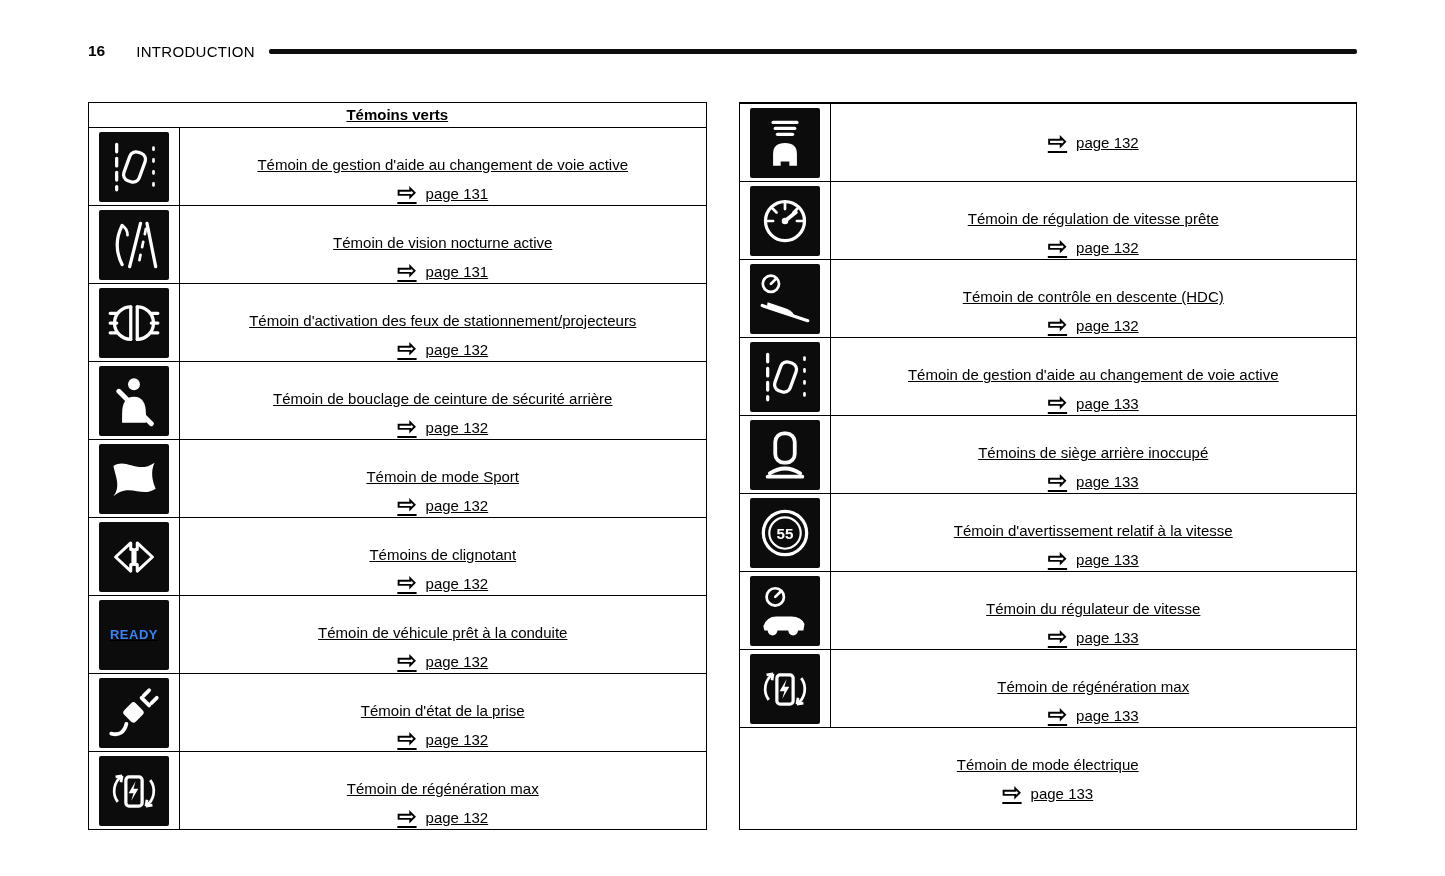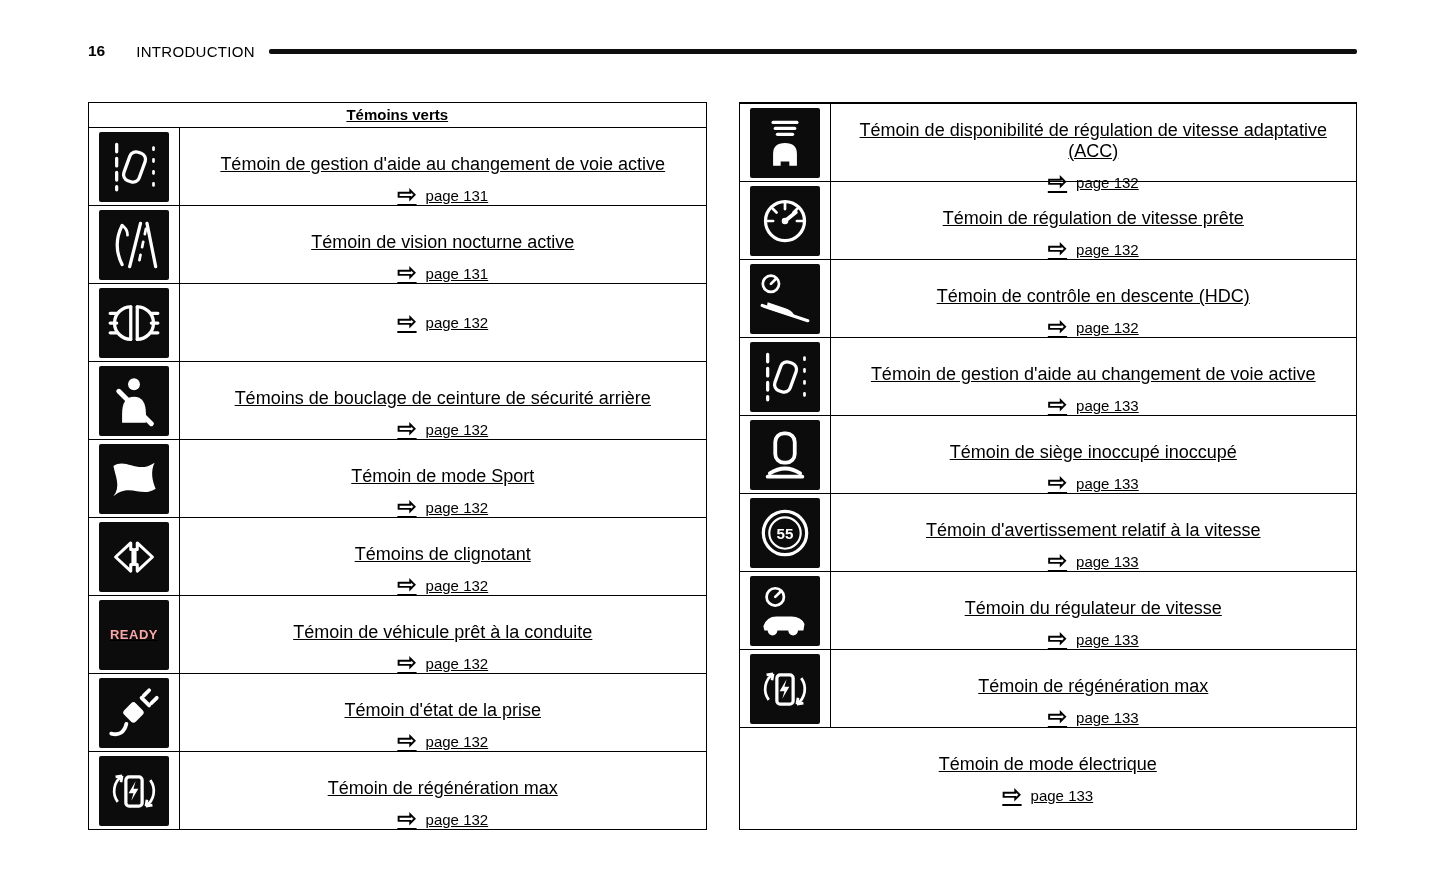--- a/index.html
+++ b/index.html
@@ -11,25 +11,25 @@
   .rule { flex:1; height:5px; background:#0e0e0e; border-radius:2px; }
 
   .tables { position:absolute; left:88px; right:88px; top:102px; display:flex; gap:32px;text-decoration:underline; }
   .ind-table { flex:1; border:1px solid #000; background:#fff; }
   .table-title { text-align:center; font-weight:bold; font-size:15px; padding:3px 0 4px; }
 
   .row { height:77px; display:flex; border-top:1px solid #000; }
   .icon-cell { width:90px; border-right:1px solid #000; display:flex; align-items:center; justify-content:center; }
   .icon-box { width:70px; height:70px; background:#0c0c0c; display:flex; align-items:center; justify-content:center; border-radius:2px; color:#fff; }
   .icon-box svg { display:block; }
-  .icon-word { color:#fca5a5; font-weight:bold; font-size:13px; letter-spacing:.5px; }
+  .icon-word { color:#3b82f6; font-weight:bold; font-size:13px; letter-spacing:.5px; }
   .icon-word-sm { font-size:10.5px; letter-spacing:.2px; }
 
   .text-cell { flex:1; display:flex; flex-direction:column; align-items:center; justify-content:center; gap:9px; padding:0 10px; }
-  .label { font-size:18px; text-align:center;margin-top:28px; }
+  .label { font-size:15px; text-align:center;margin-top:28px; }
   .page-line { display:flex; align-items:center; gap:9px; font-size:15px; }
   .arrow { font-size:23px; line-height:1; position:relative; top:-1px; font-weight:bold; }
 </style>
 </head>
 <body>
 
 <header class="pg-header">
   <span class="pg-num">16</span>
   <span class="pg-title">INTRODUCTION</span>
   <div class="rule"></div>
@@ -89,38 +89,39 @@
                 <path d="M46 15 h-6 M46 24 h-6 M46 33 h-6"></path>
                 <path d="M21 9 a15 15 0 0 0 0 30"></path>
                 <line x1="21" y1="9" x2="21" y2="39"></line>
                 <path d="M27 9 a15 15 0 0 1 0 30"></path>
                 <line x1="27" y1="9" x2="27" y2="39"></line>
               </g>
             </svg>
           </div>
         </div>
         <div class="text-cell">
+          <div class="label">Témoin d'activation des feux de stationnement/projecteurs</div>
           <div class="page-line">
             <span class="arrow">⇨</span>
             <span class="page-num">page 132</span>
           </div>
         </div>
       </div>
       <div class="row">
         <div class="icon-cell">
           <div class="icon-box">
             <svg viewBox="0 0 48 48" width="52" height="52">
               <circle cx="24" cy="8.5" r="5.5" fill="#fff"></circle>
               <path fill="#fff" d="M13 44 v-8 q0-16 11-16 t11 16 v8 z"></path>
               <line x1="10" y1="15" x2="40" y2="45" stroke="#fff" stroke-width="4.5" stroke-linecap="round"></line>
             </svg>
           </div>
         </div>
         <div class="text-cell">
-          <div class="label">Témoins de bouclage de ceinture de sécurité arrière</div>
+          <div class="label">Témoin de bouclage de ceinture de sécurité arrière</div>
           <div class="page-line">
             <span class="arrow">⇨</span>
             <span class="page-num">page 132</span>
           </div>
         </div>
       </div>
       <div class="row">
         <div class="icon-cell">
           <div class="icon-box">
             <svg viewBox="0 0 48 48" width="52" height="52">
@@ -222,21 +223,20 @@
               <g stroke="#fff" stroke-width="3" fill="none" stroke-linecap="round">
                 <path d="M13 5 h22"></path>
                 <path d="M15 10.5 h18"></path>
                 <path d="M17 16 h14"></path>
               </g>
               <path fill="#fff" d="M13 45 v-11 q0-10 11-10 t11 10 v11 h-7 v-4 h-8 v4 z"></path>
             </svg>
           </div>
         </div>
         <div class="text-cell">
-          <div class="label">Témoin de disponibilité de régulation de vitesse adaptative (ACC)</div>
           <div class="page-line">
             <span class="arrow">⇨</span>
             <span class="page-num">page 132</span>
           </div>
         </div>
       </div>
       <div class="row">
         <div class="icon-cell">
           <div class="icon-box">
             <svg viewBox="0 0 48 48" width="52" height="52">
@@ -306,21 +306,21 @@
             <svg viewBox="0 0 48 48" width="52" height="52">
               <g fill="none" stroke="#fff" stroke-width="3.5" stroke-linecap="round">
                 <rect x="15" y="4" width="18" height="27" rx="8"></rect>
                 <path d="M10 41 q14-9 28 0"></path>
                 <path d="M8 44 h32"></path>
               </g>
             </svg>
           </div>
         </div>
         <div class="text-cell">
-          <div class="label">Témoin de siège inoccupé inoccupé</div>
+          <div class="label">Témoins de siège arrière inoccupé</div>
           <div class="page-line">
             <span class="arrow">⇨</span>
             <span class="page-num">page 133</span>
           </div>
         </div>
       </div>
       <div class="row">
         <div class="icon-cell">
           <div class="icon-box">
             <svg viewBox="0 0 48 48" width="52" height="52">

